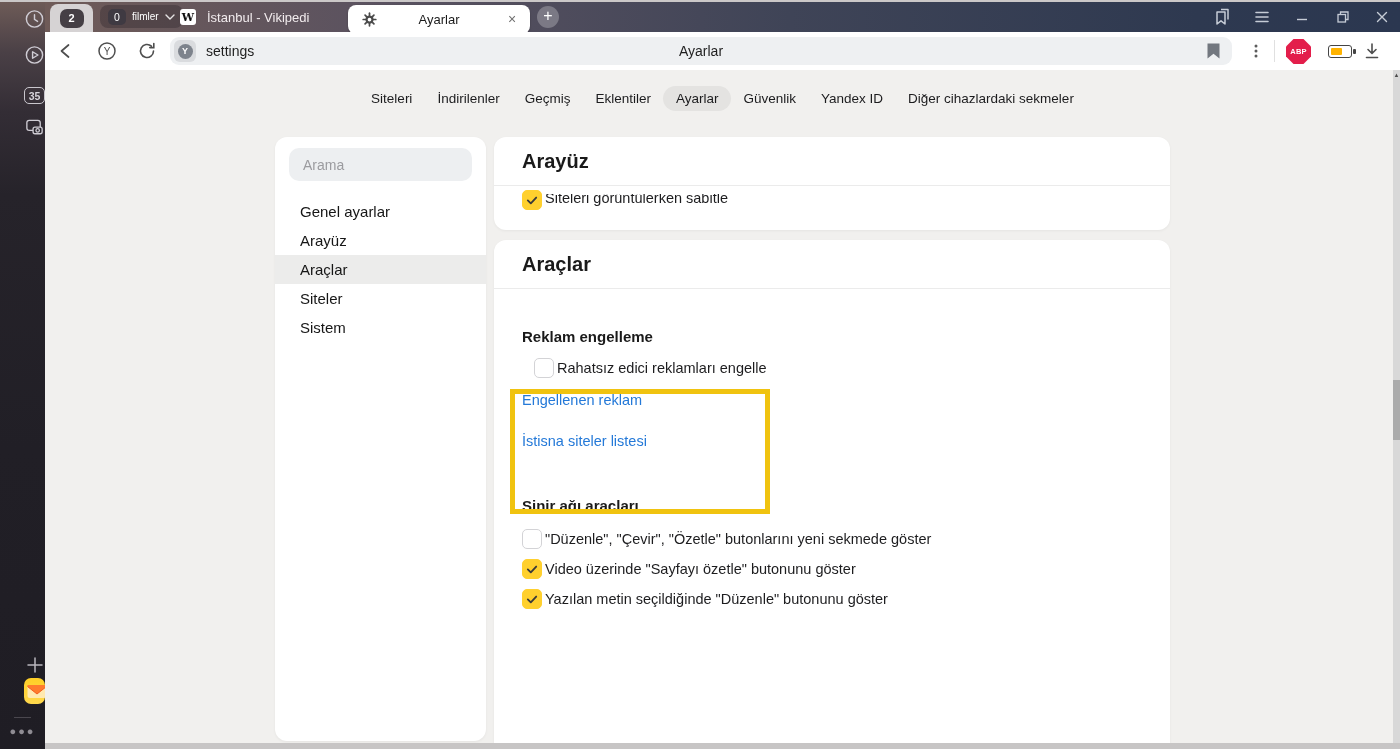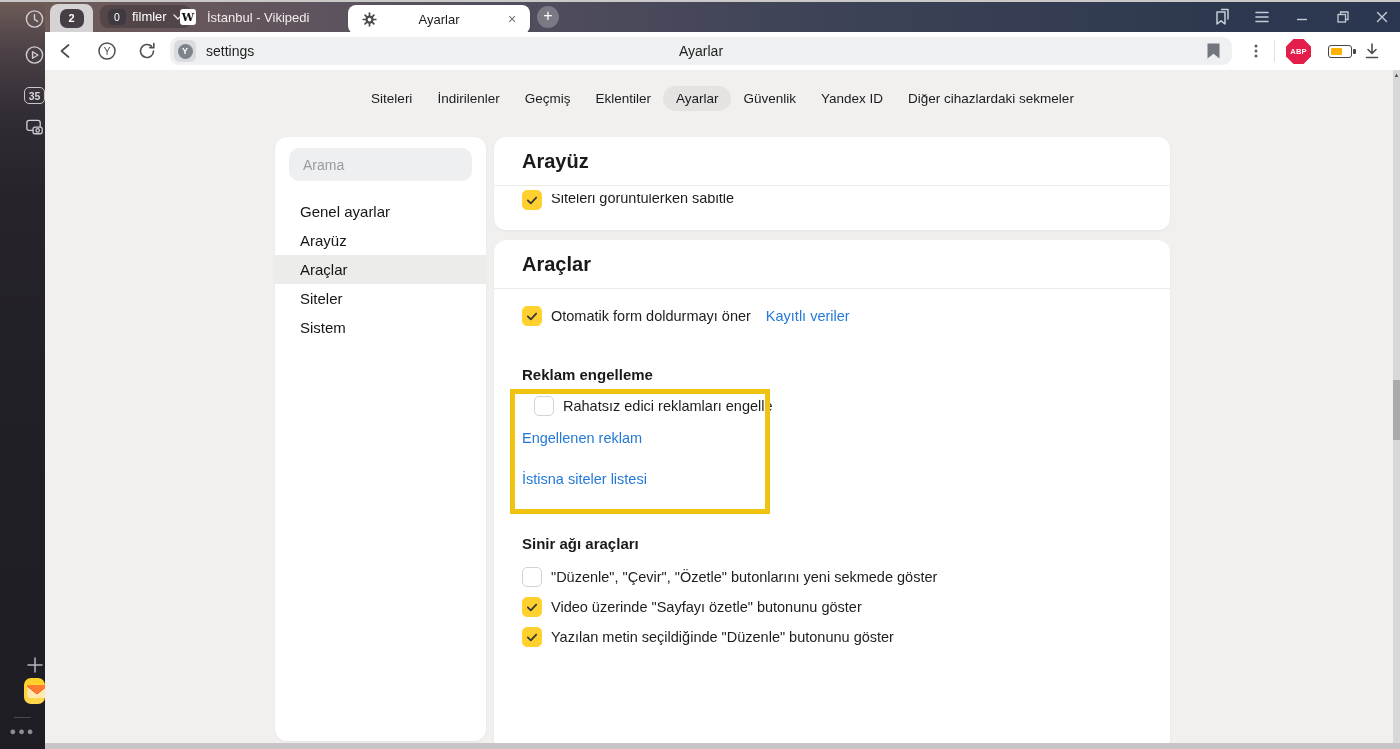--- a/index.html
+++ b/index.html
@@ -23,21 +23,21 @@
   .tabbar { position:absolute; left:45px; top:2px; width:1355px; height:30px;
             background:linear-gradient(90deg,#6f5b58 0%,#5a5260 25%,#3f4457 55%,#2e3950 85%,#2b3750 100%); }
   .tab-stack-bump { position:absolute; left:5px; top:2px; width:43px; height:28px; border-radius:8px 8px 0 0; background:#d6d3d4;
                     display:flex; align-items:center; justify-content:center; }
   .stack-badge { background:#453f45; color:#fff; font-size:11px; font-weight:bold; border-radius:7px; width:24px; height:19px;
                  display:flex; align-items:center; justify-content:center; }
   .group-pill { position:absolute; left:55px; top:3px; height:23px; border-radius:8px; background:rgba(15,10,20,0.25);
                 display:flex; align-items:center; gap:6px; padding:0 8px; }
   .group-count { background:#3f3a42; color:#fff; font-size:10.5px; border-radius:5px; min-width:18px; height:16px;
                  display:flex; align-items:center; justify-content:center; padding:0 4px; }
-  .group-label { color:#fff; font-size:13px; }
+  .group-label { color:#fff; font-size:10px; }
   .tab-wiki { position:absolute; left:125px; top:0; width:212px; height:30px; display:flex; align-items:center; gap:11px; padding-left:10px; }
   .wiki-fav { width:16px; height:16px; background:#fff; border-radius:3px; color:#111; font-family:"DejaVu Serif", serif;
               font-size:11px; font-weight:bold; display:flex; align-items:center; justify-content:center; }
   .tab-wiki-title { color:#f2ecee; font-size:13px; }
   .tab-active { position:absolute; left:303px; top:3px; width:182px; height:29px; background:#fff; border-radius:8px;
                 display:flex; align-items:center; box-shadow:0 1px 2px rgba(0,0,0,0.25); }
   .tab-active-title { position:absolute; left:0; right:0; text-align:center; font-size:13px; color:#1a1a1a; }
   .tab-gear { position:absolute; left:14px; top:7px; }
   .tab-close { position:absolute; right:10px; top:6px; width:16px; height:16px; color:#707070; font-size:14px; line-height:16px; text-align:center; }
   .new-tab-btn { position:absolute; left:492px; top:4px; width:22px; height:22px; border-radius:50%; background:rgba(255,255,255,0.25);
@@ -79,21 +79,21 @@
   .side-menu { margin-top:16px; }
   .menu-item { height:29px; line-height:29px; padding-left:25px; font-size:15px; color:#161616; }
   .menu-item.active { background:#ececeb; }
 
   .card-interface { left:449px; top:67px; width:676px; height:93px; overflow:hidden; }
   .card-tools { left:449px; top:170px; width:676px; height:520px; border-radius:12px 12px 0 0; }
   .card h2 { font-size:20px; font-weight:bold; color:#1a1a1a; margin:13px 0 0 28px; }
   .hdr-divider { height:1px; background:#ebebeb; margin-top:12px; }
   .sub-heading { font-size:15px; font-weight:bold; color:#1a1a1a; margin-left:28px; }
 
-  .check-row { display:flex; align-items:center; gap:9px; margin-left:28px; height:22px; font-size:14.5px; color:#1d1d1f; }
+  .check-row { display:flex; align-items:center; gap:3px; margin-left:28px; height:22px; font-size:14.5px; color:#1d1d1f; }
   .cb { width:20px; height:20px; border-radius:5px; background:#fff; border:1px solid #d3d3d6; flex:none;
         display:flex; align-items:center; justify-content:center; }
   .cb svg { display:none; }
   .cb.checked { background:#ffd02e; border-color:#ffd02e; }
   .cb.checked svg { display:block; }
   .clip-label { clip-path:inset(4px 0 0 0); transform:translateY(-2px); }
   .link { color:#2479d8; font-size:14.5px; text-decoration:none; display:inline-block; }
   .link-block { margin:0 0 0 28px; }
 
   .highlight-box { position:absolute; left:465px; top:319px; width:260px; height:125px; border:5px solid #f0c310; z-index:8; pointer-events:none; }
@@ -301,29 +301,20 @@
           </svg>
       </span>
       <span class="clip-label">Siteleri görüntülerken sabitle</span>
     </div>
   </div>
 
   <div class="card card-tools">
     <h2>Araçlar</h2>
     <div class="hdr-divider"></div>
 
-    <div class="check-row" style="margin-top:16px;">
-      <span class="cb checked">
-        <svg width="14" height="14" viewBox="0 0 20 20" fill="none" stroke="#3a3a3a" stroke-width="2.6" stroke-linecap="round" stroke-linejoin="round">
-            <path d="M4 10.5l4.3 4.3L16 6.5"></path>
-          </svg>
-      </span>
-      <span>Otomatik form doldurmayı öner</span>
-      <a class="link" style="margin-left:6px;" href="#">Kayıtlı veriler</a>
-    </div>
 
     <div class="sub-heading" style="margin-top:39px;">Reklam engelleme</div>
     <div class="check-row" style="margin-top:12px;padding-left:12px;">
       <span class="cb">
         
       </span>
       <span>Rahatsız edici reklamları engelle</span>
     </div>
     <div class="link-block" style="margin-top:12px;text-decoration:underline;">
       <a class="link" href="#">Engellenen reklam</a>

